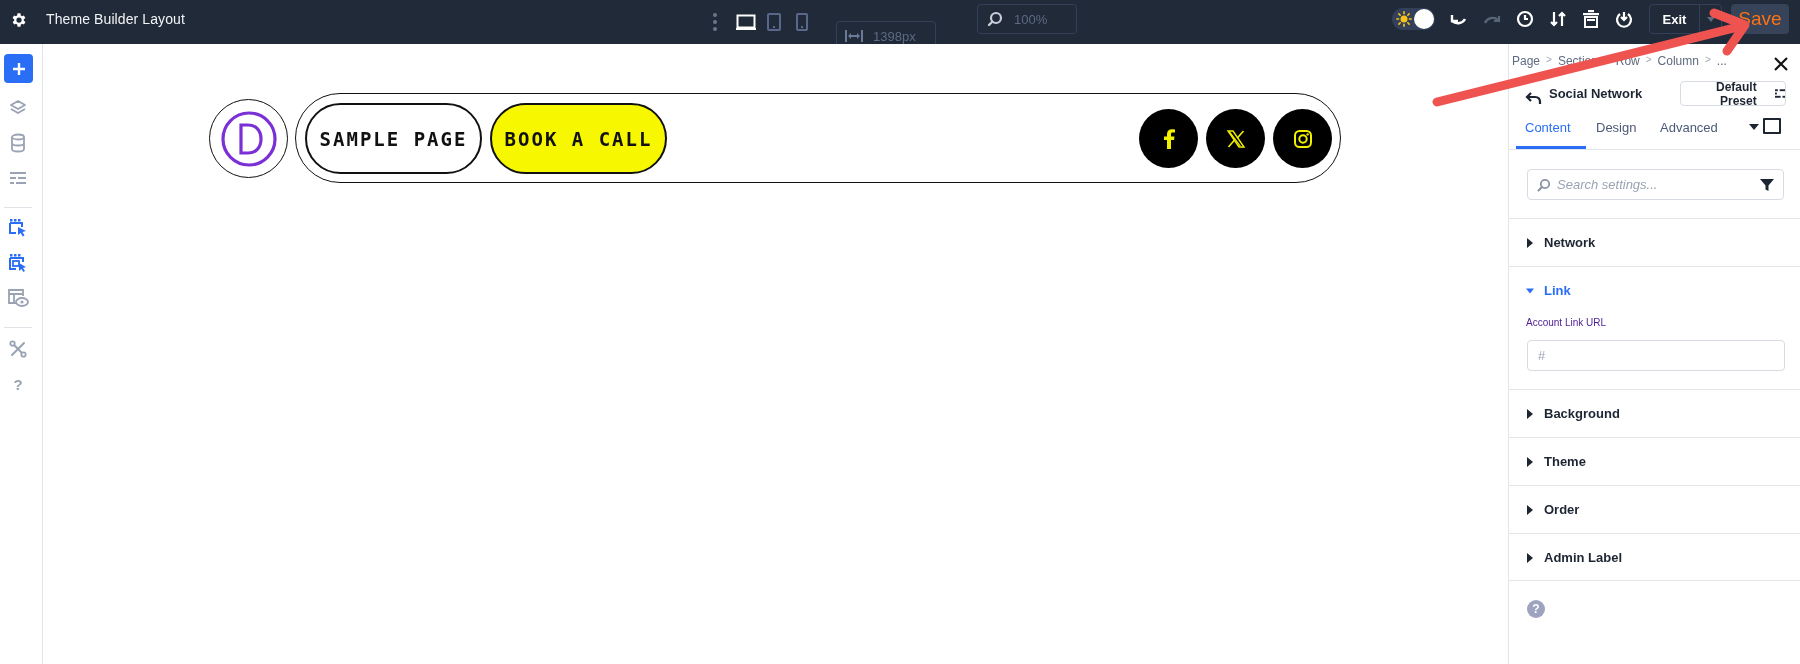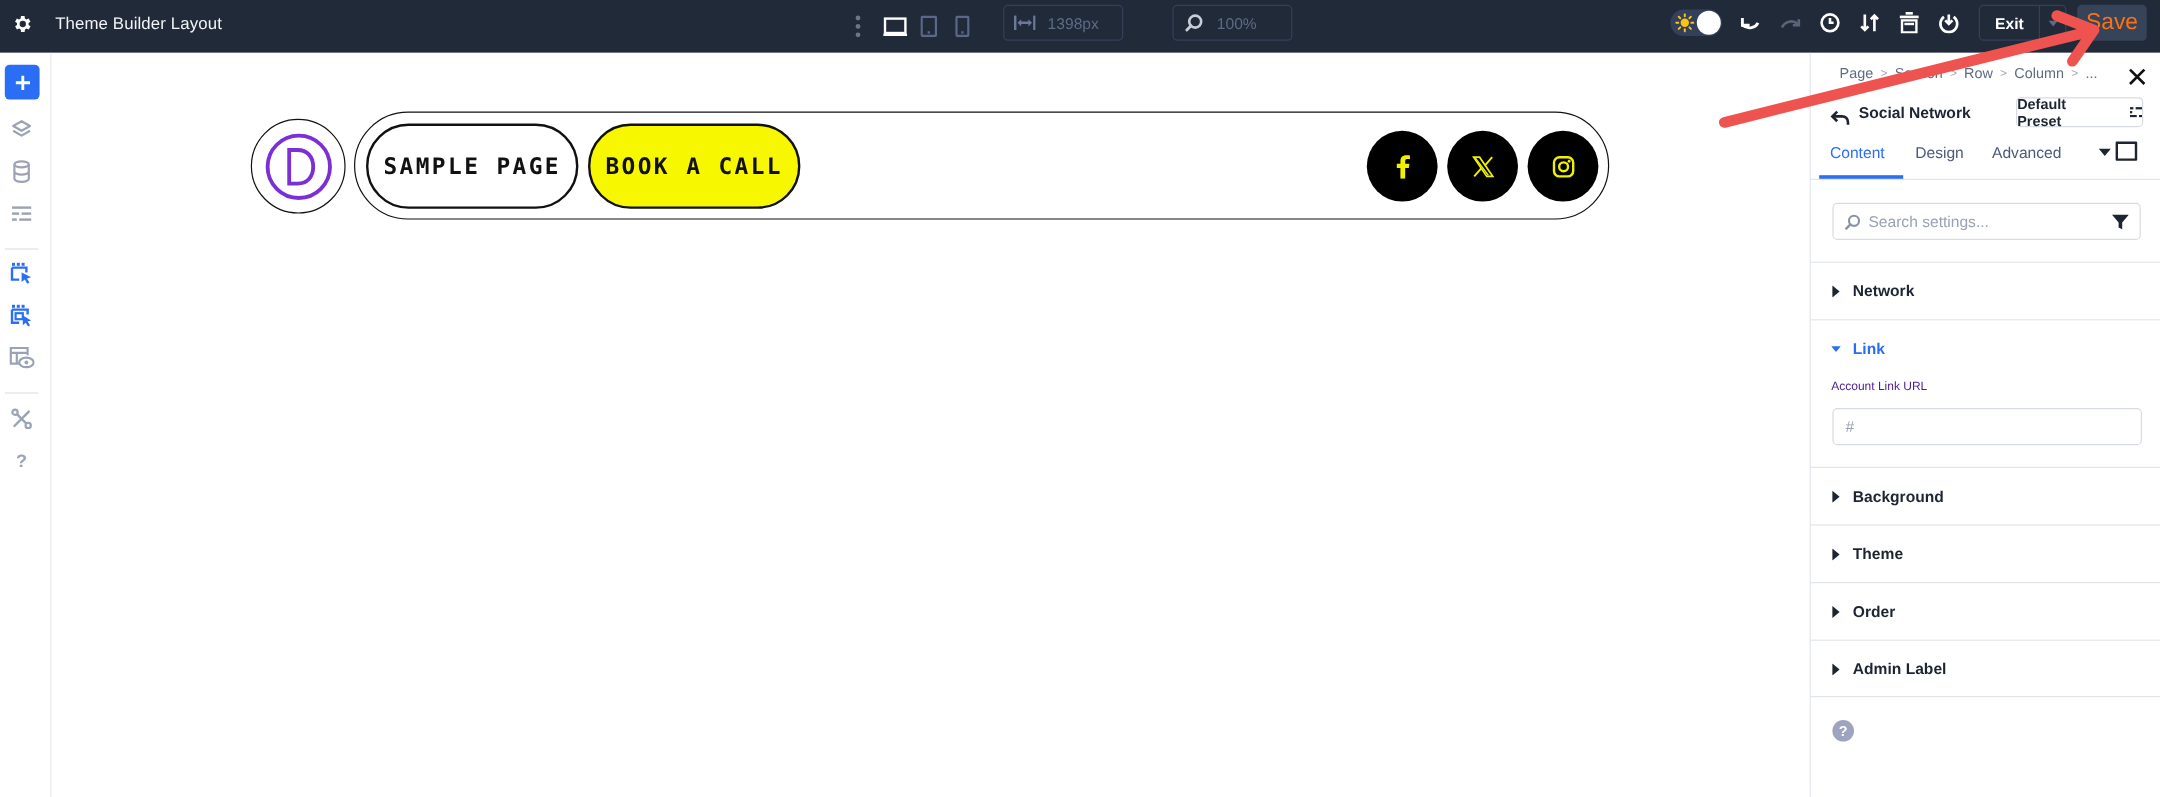--- a/index.html
+++ b/index.html
@@ -15,21 +15,21 @@
 
   .device-group { position: absolute; left: 708px; top: 6px; height: 32px; display: flex; align-items: center; }
   .kebab { width: 14px; height: 20px; display: flex; flex-direction: column; align-items: center; justify-content: center; gap: 3px; margin-right: 10px; cursor: pointer; }
   .kebab span { width: 4px; height: 4px; border-radius: 2px; background: #6b7689; display: block; }
   .dev-btn { width: 28px; height: 28px; display: flex; align-items: center; justify-content: center; cursor: pointer; }
 
   .field-box {
     position: absolute; top: 4px; height: 30px; border: 1px solid #34405a; border-radius: 4px;
     display: flex; align-items: center; color: #5c6a85; font-size: 13px;
   }
-  .width-box { left: 836px; width: 100px; }
+  .width-box { left: 836px; width: 100px; margin-top: 17px; }
   .zoom-box { left: 977px; width: 100px; }
   .field-box .ico { width: 18px; height: 16px; margin-left: 8px; margin-right: 10px; display: flex; align-items: center; justify-content: center; }
   .theme-toggle {
     position: absolute; left: 1392px; top: 8px; width: 43px; height: 22px; border-radius: 11px; background: #34405a;
     cursor: pointer;
   }
   .theme-toggle .sun { position: absolute; left: 4px; top: 3px; width: 16px; height: 16px; }
   .theme-toggle .knob { position: absolute; right: 1px; top: 1px; width: 20px; height: 20px; border-radius: 10px; background: #ffffff; }
   .tool { position: absolute; top: 8px; width: 22px; height: 22px; display: flex; align-items: center; justify-content: center; cursor: pointer; }
   .exit-group {
@@ -78,43 +78,43 @@
   }
   .social {
     position: absolute; top: 109px; width: 59px; height: 59px; border-radius: 50%; background: #000;
     display: flex; align-items: center; justify-content: center; cursor: pointer;
   }
 
   
   .panel {
     position: absolute; left: 1508px; top: 44px; width: 292px; height: 620px; background: #ffffff; border-left: 1px solid #e2e5ea;
   }
-  .breadcrumb { position: absolute; left: 24px; top: 10px; font-size: 12px; color: #5f6b80; display: flex; align-items: center; gap: 4px; white-space: nowrap; }
+  .breadcrumb { position: absolute; left: 3px; top: 10px; font-size: 12px; color: #5f6b80; display: flex; align-items: flex-start; gap: 4px; white-space: nowrap; }
   .breadcrumb .sep { color: #a0a8b6; font-size: 10px; margin: 0 2px; }
   .breadcrumb .crumb { cursor: pointer; }
   .close-x { position: absolute; left: 264px; top: 12px; width: 16px; height: 16px; cursor: pointer; }
   .back-arrow { position: absolute; left: 16px; top: 46px; width: 18px; height: 16px; cursor: pointer; }
   .module-title { position: absolute; left: 40px; top: 42px; font-size: 13px; font-weight: 600; color: #1d2533; }
   .preset-btn {
     position: absolute; left: 171px; top: 37px; width: 106px; height: 25px; border: 1px solid #d7dbe2; border-radius: 4px;
-    display: flex; align-items: center; justify-content: center; gap: 18px; font-size: 12px; font-weight: 600; color: #1d2533; cursor: pointer;
+    display: flex; align-items: center; justify-content: center; gap: 18px; font-size: 12px; font-weight: 600; color: #1d2533; cursor: pointer; text-align: right;
   }
   .tabs { position: absolute; left: 0; top: 64px; width: 291px; height: 42px; border-bottom: 1px solid #e2e5ea; }
   .tab { position: absolute; top: 12px; font-size: 13px; font-weight: 500; color: #4b5a78; cursor: pointer; }
   .tab.active { color: #2a6ef5; }
   .tab-underline { position: absolute; left: 7px; top: 38px; width: 70px; height: 3px; background: #2a6ef5; }
   .tab-caret { position: absolute; left: 240px; top: 15px; width: 10px; height: 8px; cursor: pointer; }
   .tab-view { position: absolute; left: 254px; top: 10px; width: 18px; height: 16px; border: 2px solid #1d2533; border-radius: 1px; cursor: pointer; }
 
   .search-wrap {
     position: absolute; left: 18px; top: 125px; width: 257px; height: 31px; border: 1px solid #d7dbe2; border-radius: 4px;
     display: flex; align-items: center;
   }
   .search-wrap .s-ico { width: 14px; height: 14px; margin-left: 9px; margin-right: 6px; }
-  .search-wrap input { border: none; outline: none; font-size: 13px; color: #0c4a6e; flex: 1; background: transparent; font-family: "Liberation Sans", sans-serif; }
+  .search-wrap input { border: none; outline: none; font-size: 13px; color: #0c4a6e; flex: 1; background: transparent; font-family: "Liberation Sans", sans-serif; font-style: italic; }
   .search-wrap input::placeholder { color: #9aa3b3; }
   .search-wrap .filter { width: 14px; height: 14px; margin-right: 9px; cursor: pointer; }
 
   .group { position: absolute; left: 0; width: 291px; border-top: 1px solid #e2e5ea; }
   .group-head { position: absolute; left: 17px; display: flex; align-items: center; gap: 10px; cursor: pointer; font-size: 13px; font-weight: 600; color: #1d2533; }
   .group-head.open { color: #2a6ef5; justify-content: space-between; }
   .group-head .tri { width: 8px; height: 10px; }
   .field-label { position: absolute; left: 17px; font-size: 10px; color: #4c1d95; }
   .url-input {
     position: absolute; left: 18px; width: 258px; height: 31px; border: 1px solid #d7dbe2; border-radius: 4px;

